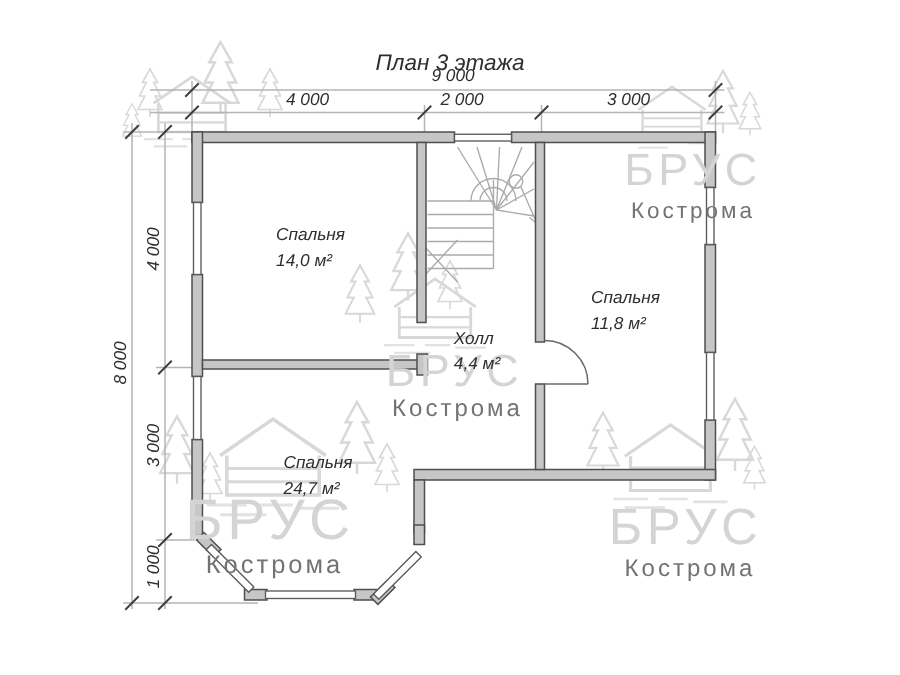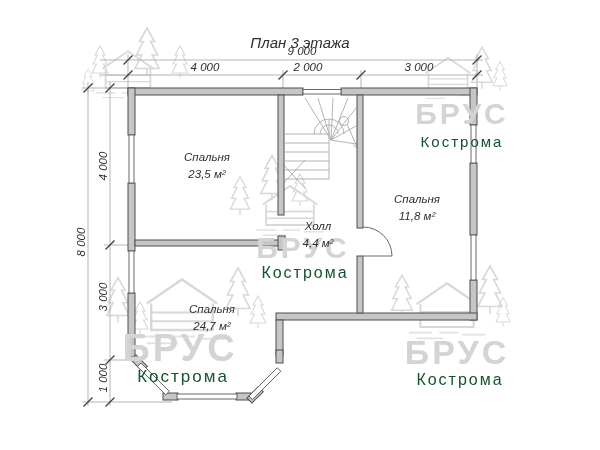--- a/index.html
+++ b/index.html
@@ -4,26 +4,26 @@
 <style>
   html,body{margin:0;padding:0;background:#fff;}
   #canvas{position:relative;width:600px;height:450px;background:#ffffff;overflow:hidden;
           font-family:"Liberation Sans",sans-serif;}
   svg{position:absolute;left:0;top:0;}
   .title{position:absolute;left:300px;top:42px;transform:translate(-50%,-50%);
          font:italic 15px "Liberation Sans",sans-serif;color:#2e2e2e;white-space:nowrap;}
   .dim{position:absolute;transform:translate(-50%,-50%);font:italic 11.5px "Liberation Sans",sans-serif;
        color:#2e2e2e;white-space:nowrap;}
   .dim.rot{transform:translate(-50%,-50%) rotate(-90deg);}
-  .room{position:absolute;transform:translate(-50%,-50%);text-align:center;
+  .room{position:absolute;transform:translate(-50%,-50%);
         font:italic 11.5px "Liberation Sans",sans-serif;color:#2e2e2e;line-height:1.45;white-space:nowrap;}
-  .wm-brand{position:absolute;transform:translate(-50%,-50%);font-weight:bold;
+  .wm-brand{position:absolute;transform:translate(-50%,-50%);font-weight:normal;
             font-family:"Liberation Sans",sans-serif;color:#d4d4d4;letter-spacing:3px;white-space:nowrap;}
   .wm-city{position:absolute;transform:translate(-50%,-50%);
-           font-family:"Liberation Sans",sans-serif;color:#14532d;letter-spacing:2px;white-space:nowrap;}
+           font-family:"Liberation Sans",sans-serif;color:#737373;letter-spacing:2px;white-space:nowrap;}
 </style>
 </head>
 <body>
 
 <div id="canvas">
 
   <svg width="600" height="450" viewBox="0 0 600 450">
     <defs>
       <g id="pine">
         <path d="M0,-16 L5,-7 L2.5,-7 L7,2 L3.5,2 L8,11 L-8,11 L-3.5,2 L-7,2 L-2.5,-7 L-5,-7 Z" fill="none" stroke="#d8d8d8" stroke-width="1.1"></path>
@@ -193,21 +193,21 @@
   <div class="dim" style="left:308px;top:67px;">2 000</div>
   <div class="dim" style="left:419px;top:67px;">3 000</div>
 
   <div class="dim rot" style="left:81px;top:242px;">8 000</div>
   <div class="dim rot" style="left:103px;top:166px;">4 000</div>
   <div class="dim rot" style="left:103px;top:297px;">3 000</div>
   <div class="dim rot" style="left:103px;top:378px;">1 000</div>
 
   <div class="room" style="left:207px;top:166px;">
     <div>Спальня</div>
-    <div>23,5 м²</div>
+    <div>14,0 м²</div>
   </div>
   <div class="room" style="left:417px;top:208px;">
     <div>Спальня</div>
     <div>11,8 м²</div>
   </div>
   <div class="room" style="left:212px;top:318px;">
     <div>Спальня</div>
     <div>24,7 м²</div>
   </div>
   <div class="room" style="left:318px;top:235px;">

